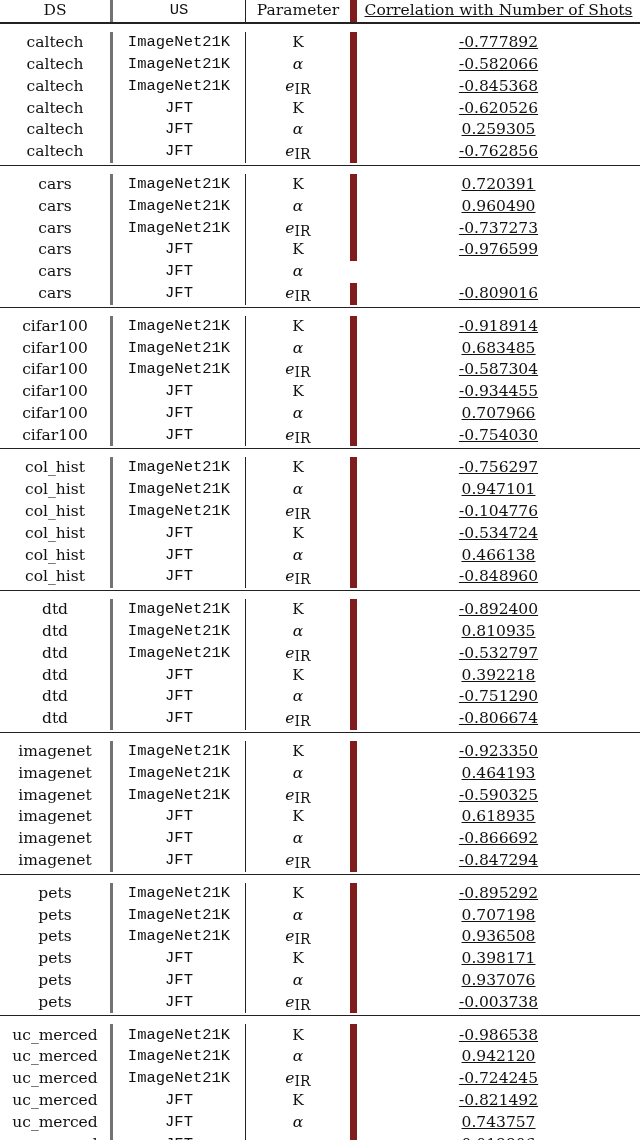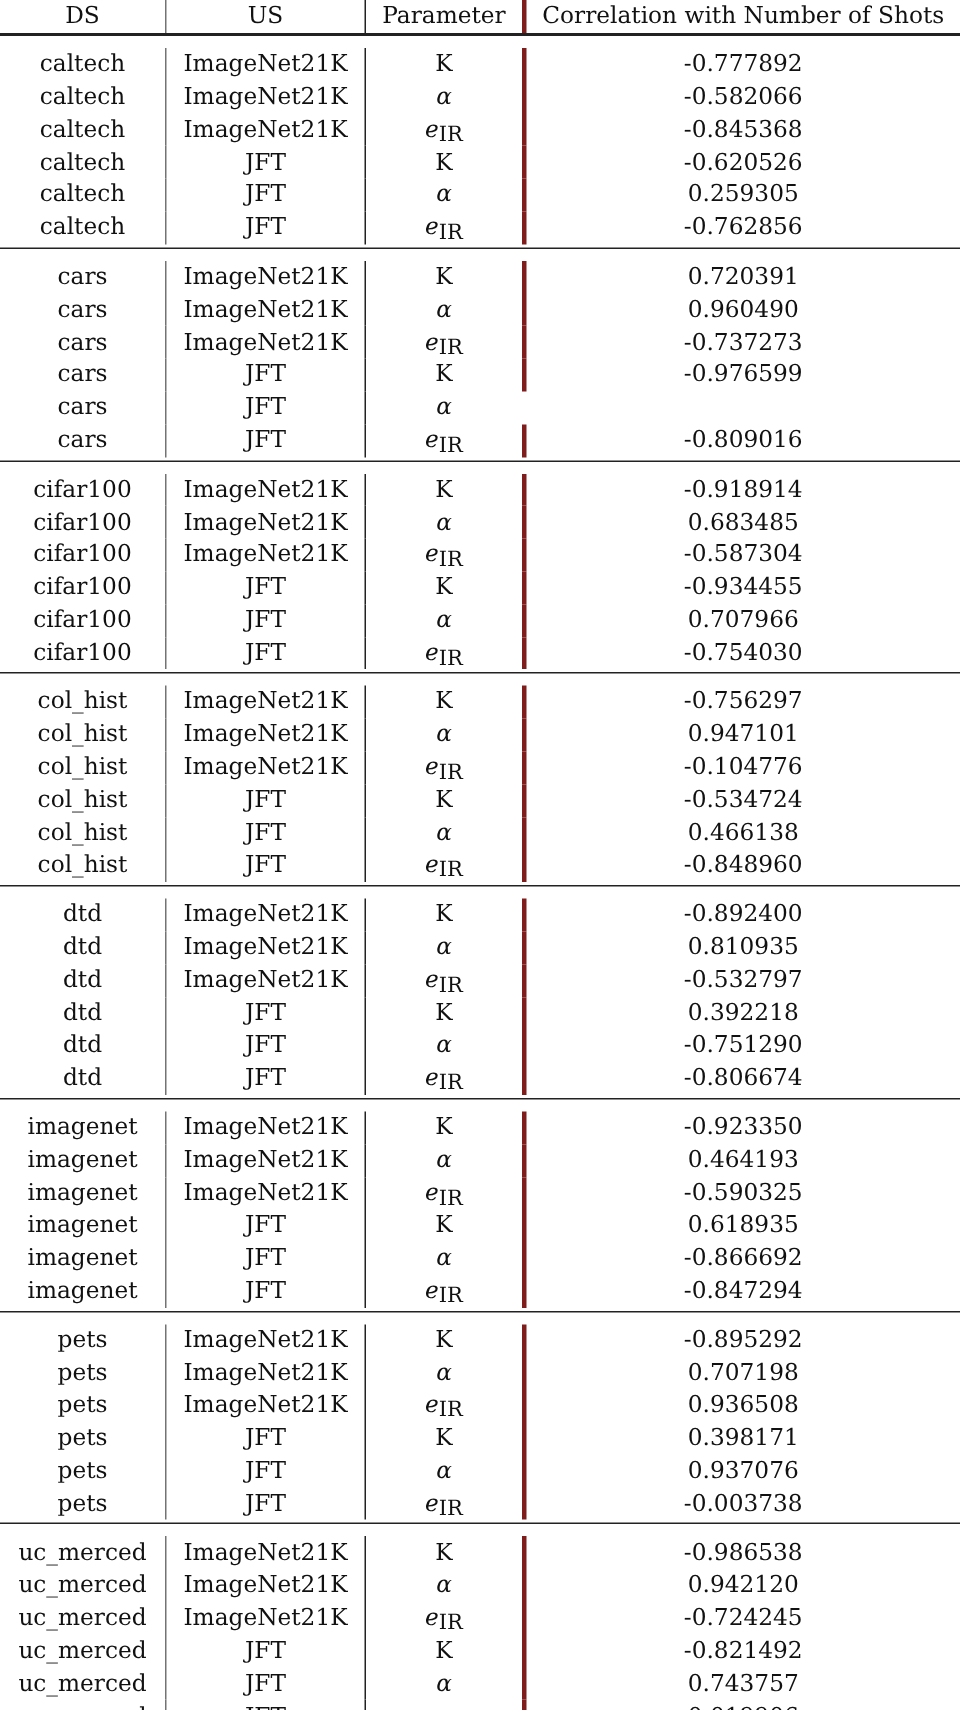--- a/index.html
+++ b/index.html
@@ -2,23 +2,23 @@
 <html><head>
 <meta charset="utf-8">
 <style>
   html, body { margin: 0; padding: 0; background: #ffffff; }
   body { width: 640px; height: 1140px; overflow: hidden; font-family: "DejaVu Serif", "Liberation Serif", serif; color: #111; }
   .tbl { position: absolute; left: 0; top: 0; width: 640px; }
   .row { position: relative; height: 21.8px; display: flex; align-items: center; font-size: 15.5px; line-height: 1; }
   .hdr { height: 22px; }
   .c { text-align: center; white-space: nowrap; position: relative; height: 100%; display: flex; align-items: center; justify-content: center; }
   .c1 { width: 110px; }
-  .c2 { width: 132px; border-left: 1px solid #737373; }
+  .c2 { width: 132px; border-left: 3px solid #737373; font-family: Liberation Mono, monospace; }
   .c3 { width: 104px; border-left: 1px solid #222; }
-  .c4 { flex: 1; border-left: 3px solid #7f1d1d; }
+  .c4 { flex: 1; border-left: 7px solid #7f1d1d; text-decoration: underline; }
   .rule-top { height: 2px; background: #222; }
   .rule-mid { height: 1px; background: #222; margin-top: 1px; }
   .grp { padding-top: 8px; padding-bottom: 1px; }
   .it { font-style: italic; }
   sub { font-size: 14px; font-style: normal; position: relative; top: 3px; vertical-align: baseline; }
   .rule-bottom { height: 2px; background: #222; }
 </style>
 </head>
 <body>
 

